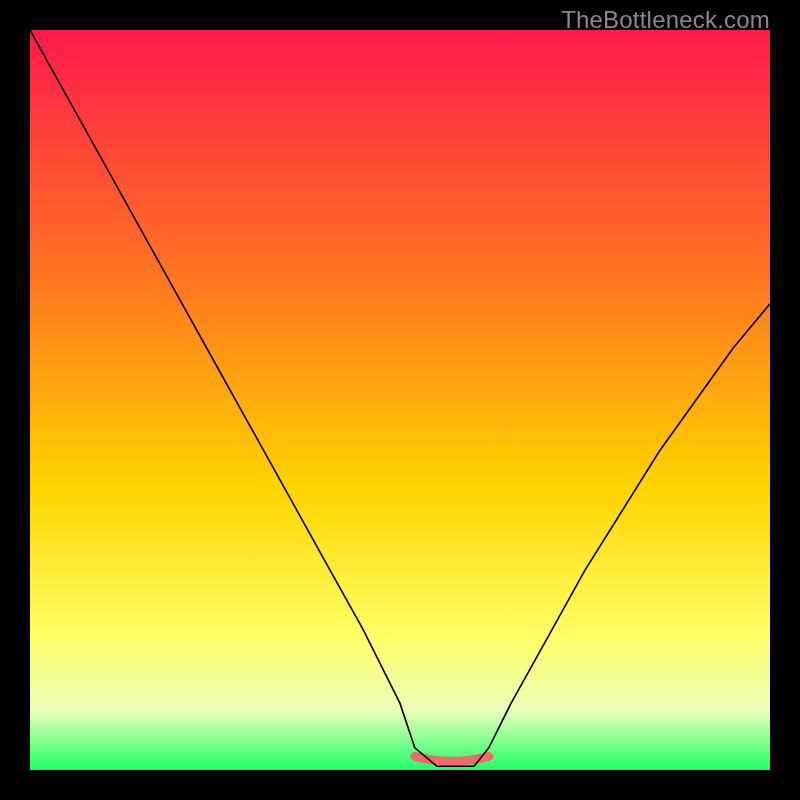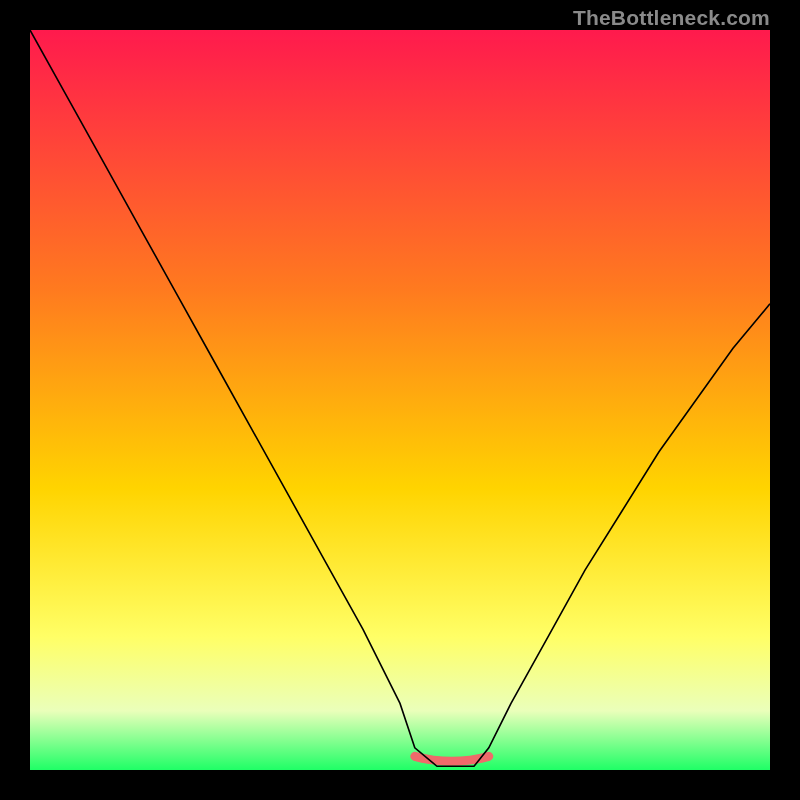--- a/index.html
+++ b/index.html
@@ -36,22 +36,22 @@
     left: 0;
     top: 0;
     width: 100%;
     height: 100%;
   }
   .watermark {
     position: absolute;
     top: 6px;
     right: 30px;
     font-family: Arial, Helvetica, sans-serif;
-    font-size: 21px;
-    font-weight: 700;
+    font-size: 24px;
+    font-weight: 400;
     color: #8a8a8a;
     letter-spacing: 0.2px;
   }
 </style>
 </head>
 <body>
 
 <div class="frame">
   <div class="watermark">TheBottleneck.com</div>
 

